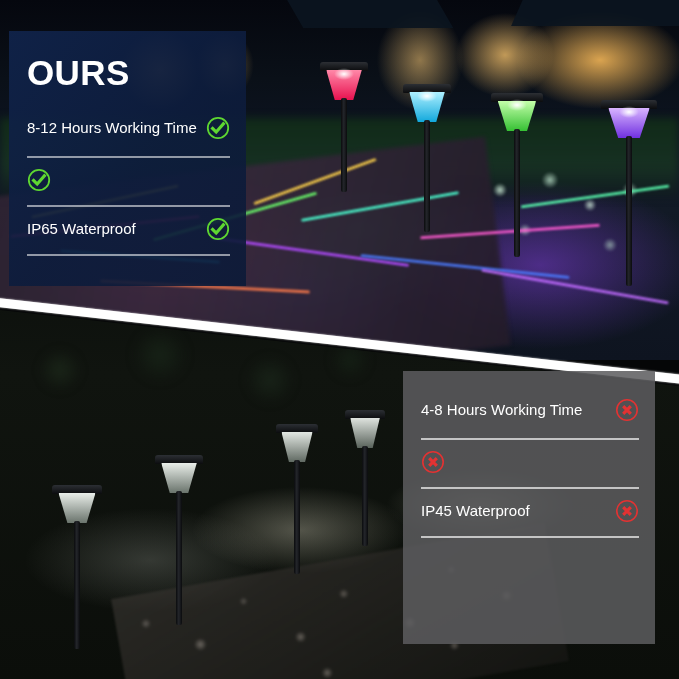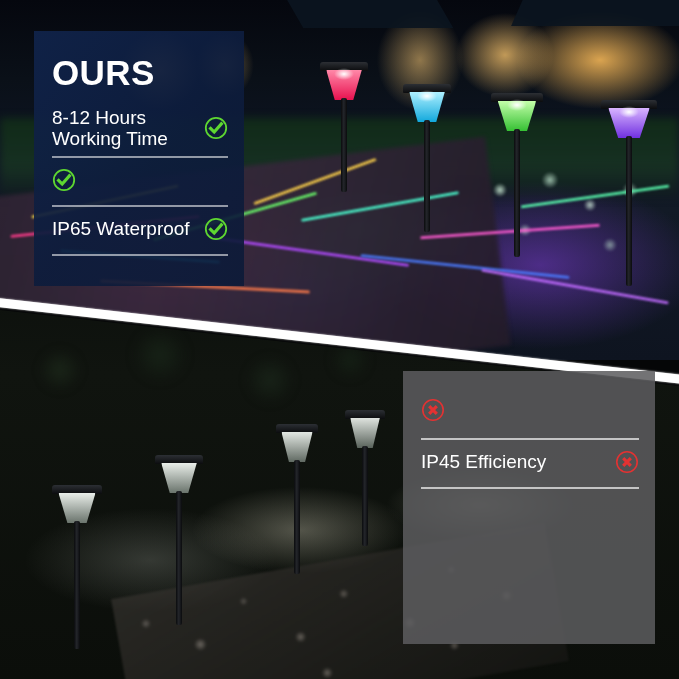--- a/index.html
+++ b/index.html
@@ -159,22 +159,22 @@
     background: radial-gradient(ellipse at center, #ffffff, rgba(255,255,255,0) 70%);
   }
 
   
   .panel {
     position: absolute;
     padding: 0;
     box-sizing: border-box;
   }
   #panel-ours {
-    left: 34px; top: 31px;
-    width: 210px; height: 255px;
+    left: 9px; top: 31px;
+    width: 237px; height: 255px;
     background: linear-gradient(135deg, rgba(16,35,74,.94) 0%, rgba(13,28,60,.93) 55%, rgba(12,26,56,.90) 100%);
   }
   #panel-others {
     left: 403px; top: 371px;
     width: 252px; height: 273px;
     background: rgba(92,92,94,.86);
   }
 
   .panel-title {
     color: #ffffff;
@@ -193,21 +193,21 @@
     display: flex;
     align-items: center;
     justify-content: space-between;
     border-bottom: 2px solid rgba(255,255,255,.55);
     padding: 2px 0 5px 0;
     min-height: 40px;
   }
   .feature:first-child { min-height: 46px; }
   .feature-label {
     color: #ffffff;
-    font-size: 19px;
+    font-size: 15px;
     line-height: 1.12;
     font-weight: normal;
     flex: 1;
   }
   #panel-others .feature { border-bottom-color: rgba(235,235,235,.75); }
 
   
   .status-icon {
     flex: 0 0 auto;
     width: 24px; height: 24px;
@@ -344,37 +344,46 @@
           </svg>
         </span>
       </li>
 
     </ul>
   </div>
 
   <div class="panel" id="panel-others">
     <ul class="feature-list">
 
-
-
-      <li class="feature">
+      <li class="feature">
+        <span class="feature-label">4-8 Hours Working Time</span>
         <span class="status-icon">
           <svg viewBox="0 0 24 24" width="24" height="24">
             <circle cx="12" cy="12" r="10.2" fill="none" stroke="#E33232" stroke-width="1.6"></circle>
             <path d="M8.2 8.2 L15.8 15.8 M15.8 8.2 L8.2 15.8" fill="none" stroke="#E33232" stroke-width="3.2" stroke-linecap="butt"></path>
           </svg>
         </span>
       </li>
 
-      <li class="feature">
-        <span class="feature-label">IP45 Efficiency</span>
+
+      <li class="feature">
         <span class="status-icon">
           <svg viewBox="0 0 24 24" width="24" height="24">
             <circle cx="12" cy="12" r="10.2" fill="none" stroke="#E33232" stroke-width="1.6"></circle>
             <path d="M8.2 8.2 L15.8 15.8 M15.8 8.2 L8.2 15.8" fill="none" stroke="#E33232" stroke-width="3.2" stroke-linecap="butt"></path>
           </svg>
         </span>
       </li>
 
+      <li class="feature">
+        <span class="feature-label">IP45 Waterproof</span>
+        <span class="status-icon">
+          <svg viewBox="0 0 24 24" width="24" height="24">
+            <circle cx="12" cy="12" r="10.2" fill="none" stroke="#E33232" stroke-width="1.6"></circle>
+            <path d="M8.2 8.2 L15.8 15.8 M15.8 8.2 L8.2 15.8" fill="none" stroke="#E33232" stroke-width="3.2" stroke-linecap="butt"></path>
+          </svg>
+        </span>
+      </li>
+
     </ul>
   </div>
 
 </div>
 
 </body></html>

